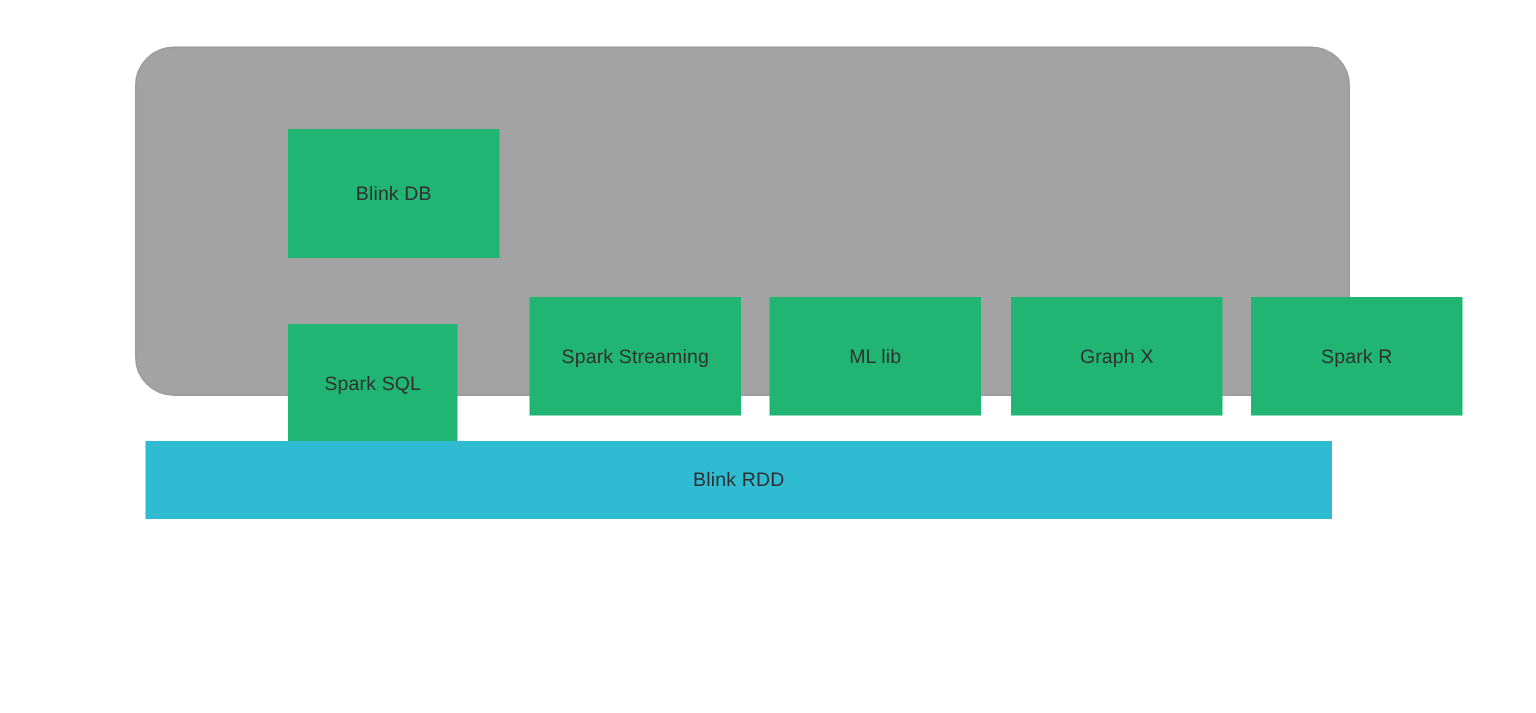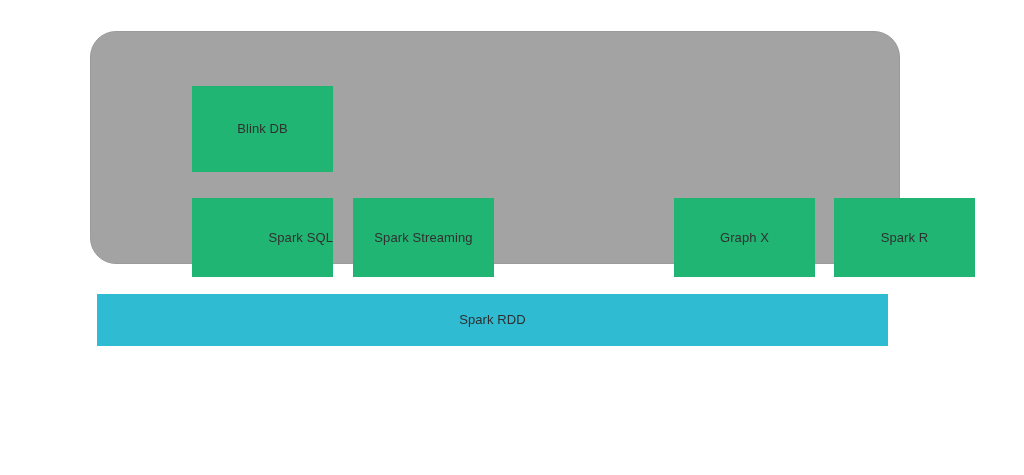--- a/index.html
+++ b/index.html
@@ -67,21 +67,21 @@
     pointer-events: none;
   }
   
   #block-blink-db {
     left: 101px;
     top: 54px;
     width: 141px;
     height: 86px;
   }
   
-  #block-spark-sql        { left: 101px; top: 166px; width: 141px; height: 79px; justify-content: flex-end; }
+  #block-spark-sql        { left: 101px; top: 184px; width: 113px; height: 79px; }
   #block-spark-streaming  { left: 262px; top: 166px; width: 141px; height: 79px; }
   #block-ml-lib          { left: 422px; top: 166px; width: 141px; height: 79px; }
   #block-graph-x         { left: 583px; top: 166px; width: 141px; height: 79px; }
   #block-spark-r         { left: 743px; top: 166px; width: 141px; height: 79px; }
   
   #bar-spark-rdd {
     left: 97px;
     top: 294px;
     width: 791px;
     height: 52px;
@@ -105,29 +105,32 @@
     </div>
 
     <div class="green-block" id="block-spark-sql">
       <span class="block-label">Spark SQL</span>
     </div>
 
     <div class="green-block" id="block-spark-streaming">
       <span class="block-label">Spark Streaming</span>
     </div>
 
+    <div class="green-block" id="block-ml-lib">
+      <span class="block-label">ML lib</span>
+    </div>
 
     <div class="green-block" id="block-graph-x">
       <span class="block-label">Graph X</span>
     </div>
 
     <div class="green-block" id="block-spark-r">
       <span class="block-label">Spark R</span>
     </div>
 
   </div>
 
   <div class="blue-bar" id="bar-spark-rdd">
-    <span class="bar-label">Spark RDD</span>
+    <span class="bar-label">Blink RDD</span>
   </div>
 
 
 </div>
 
 </body></html>

